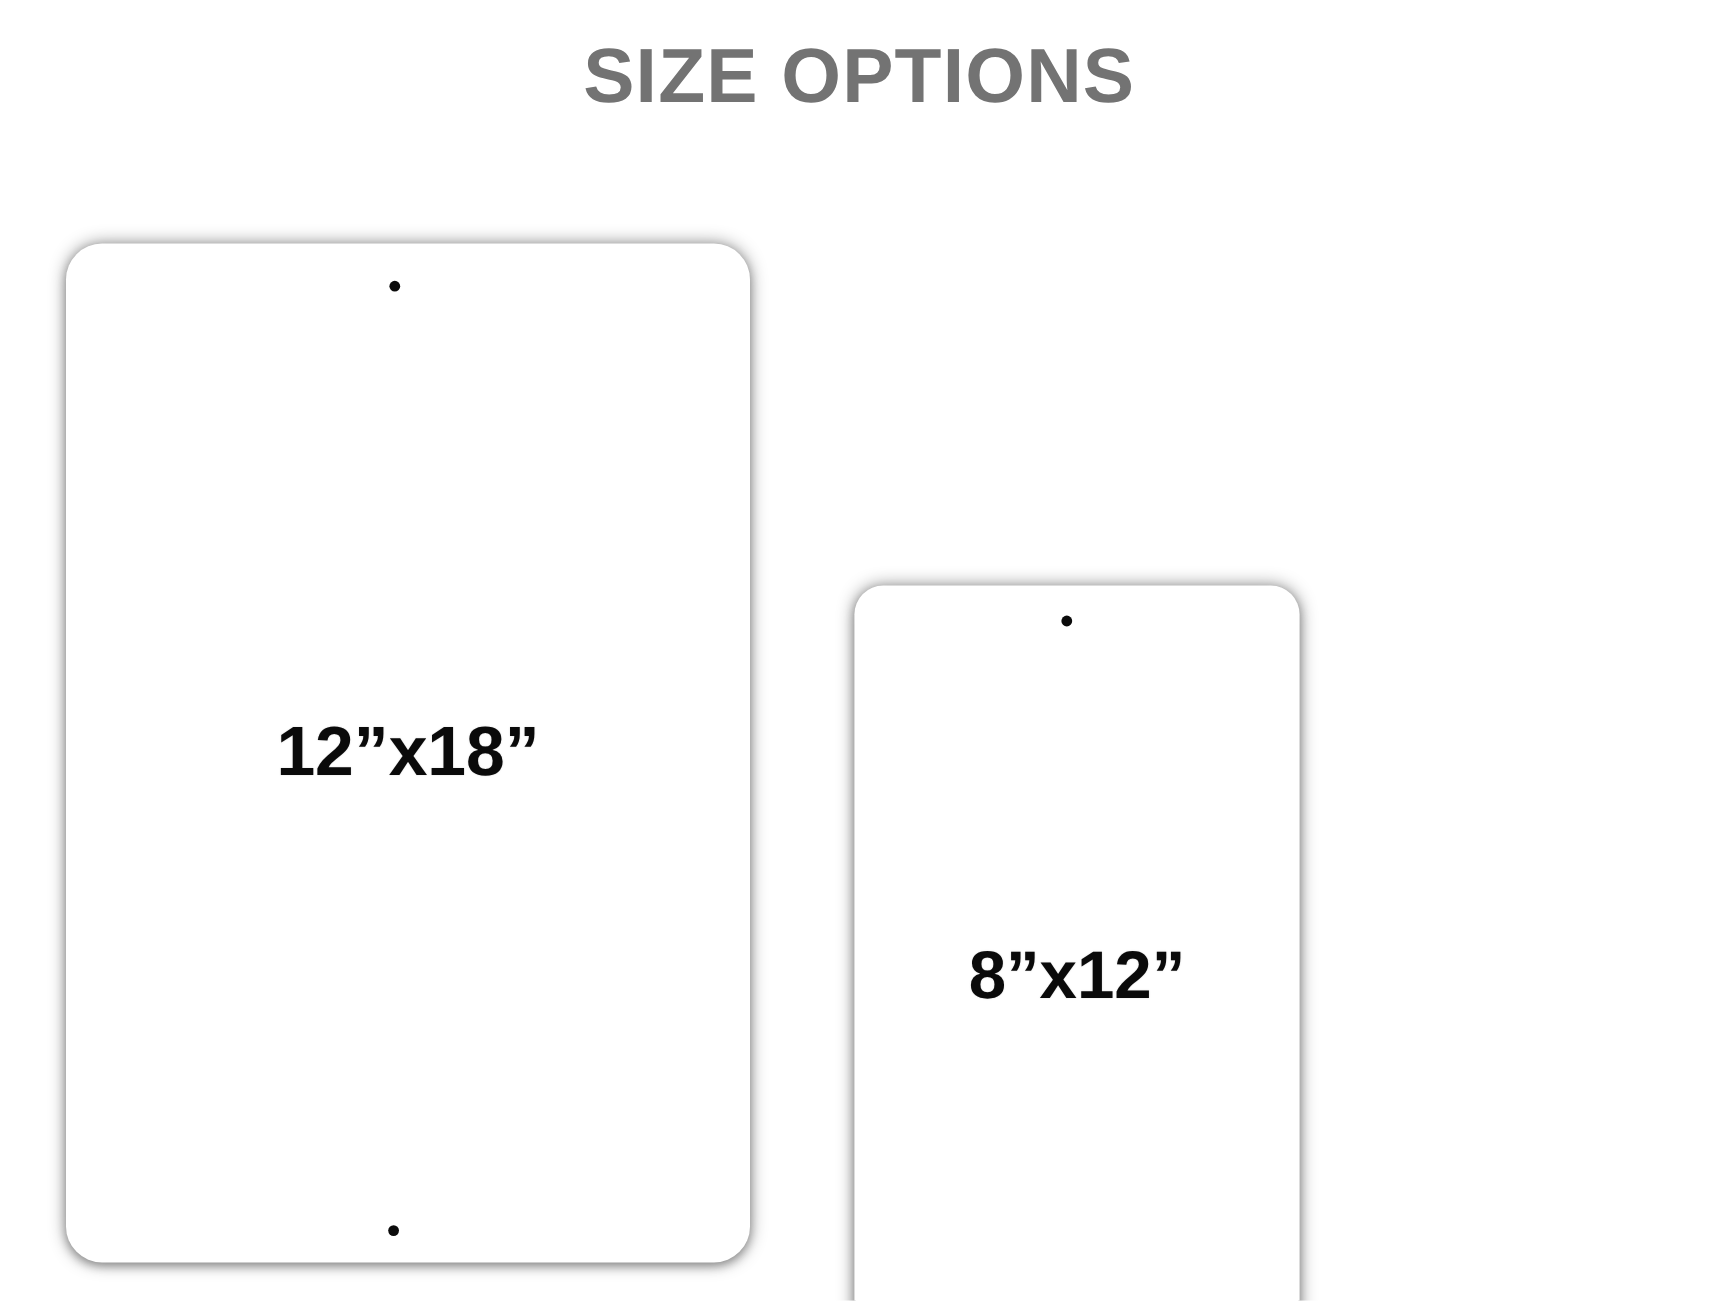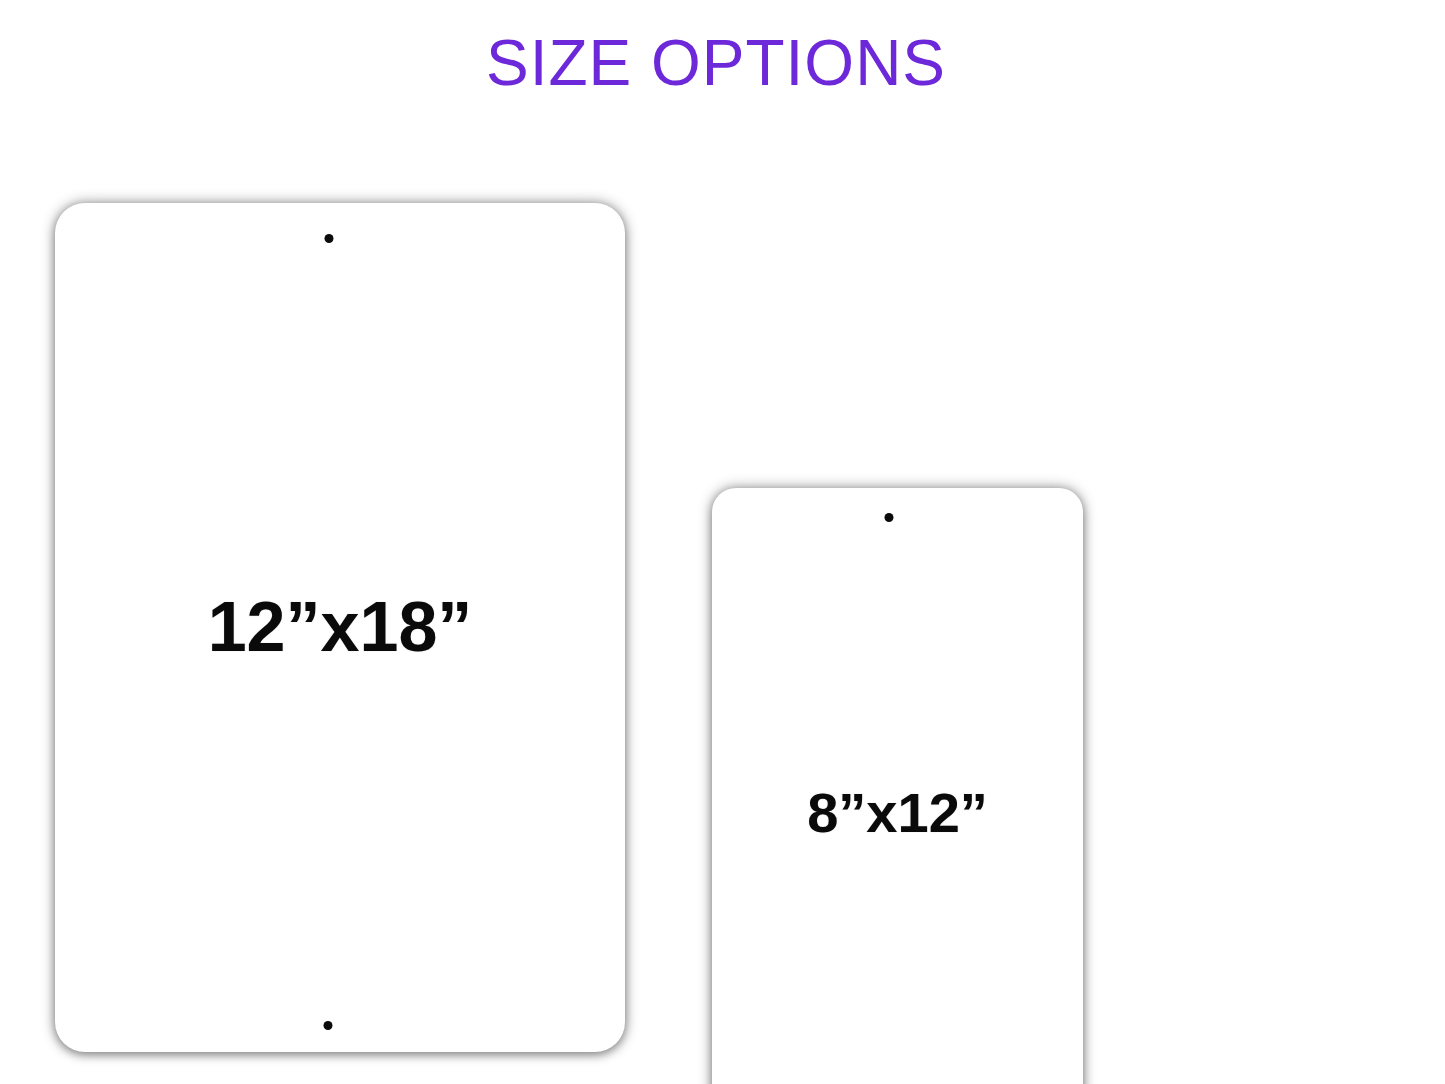--- a/index.html
+++ b/index.html
@@ -16,23 +16,23 @@
     overflow: hidden;
   }
   .page-title {
     position: absolute;
     top: 30px;
     left: 0;
     width: 1432px;            
     margin: 0;
     text-align: center;
     font-size: 64px;
-    font-weight: normal;
+    font-weight: bold;
     letter-spacing: 1px;
-    color: #6d28d9;
+    color: #737373;
     line-height: 1.05;
   }
   .card {
     position: absolute;
     background: #ffffff;
     box-shadow: 0 0 14px rgba(0,0,0,0.42), 0 3px 8px rgba(0,0,0,0.28);
     display: flex;
     align-items: center;
     justify-content: center;
   }
@@ -57,21 +57,21 @@
     height: 234px;
     border-radius: 12px;
   }
   .size-label {
     font-weight: bold;
     color: #0a0a0a;
     text-align: center;
     line-height: 1.15;
     text-shadow: 0 0 1px rgba(120,120,120,0.5);
   }
-  .card-large .size-label { font-size: 70px; }
+  .card-large .size-label { font-size: 58px; }
   .card-medium .size-label { font-size: 56px; }
   .card-small .size-label { font-size: 31px; }
   .size-label .line { display: block; }
   .hole {
     position: absolute;
     width: 9px;
     height: 9px;
     background: #0b0b0b;
     border-radius: 50%;
     transform: translateX(-50%);

